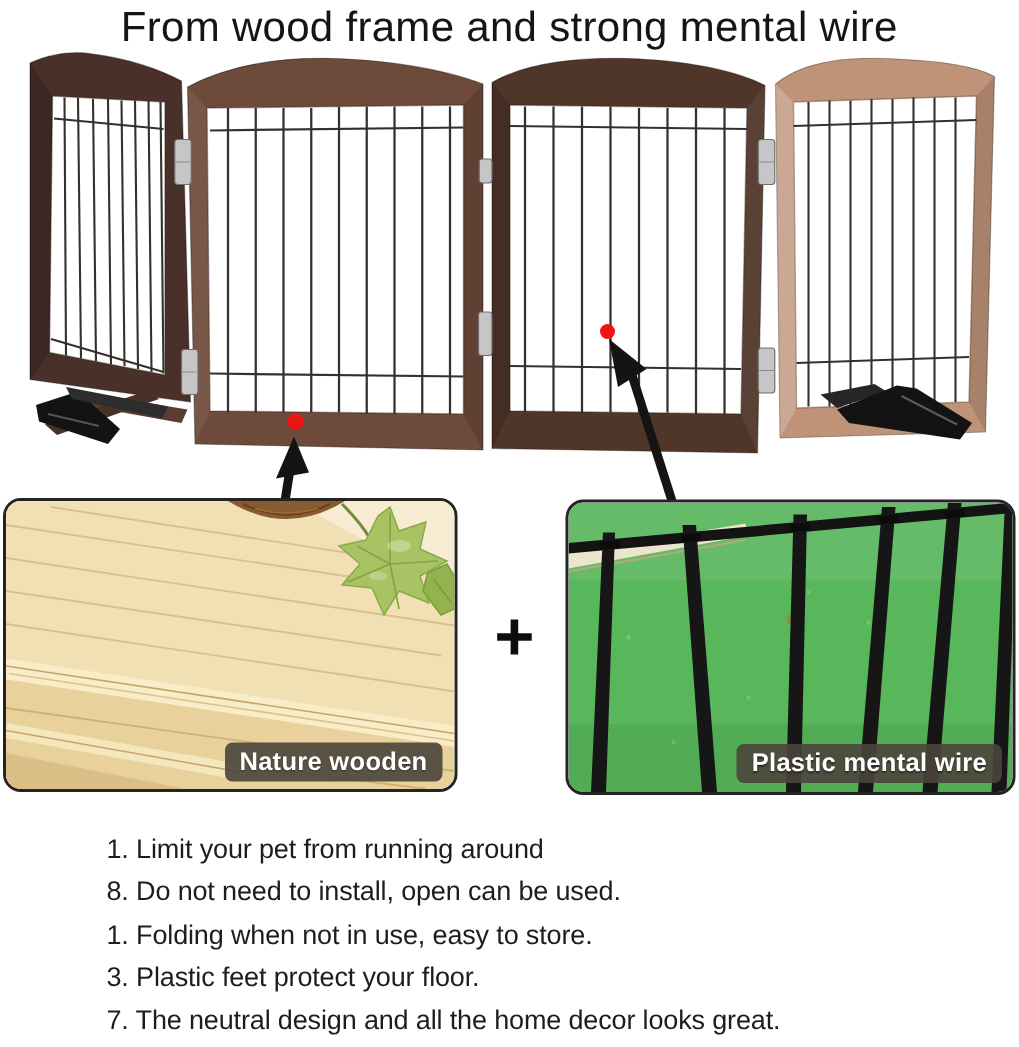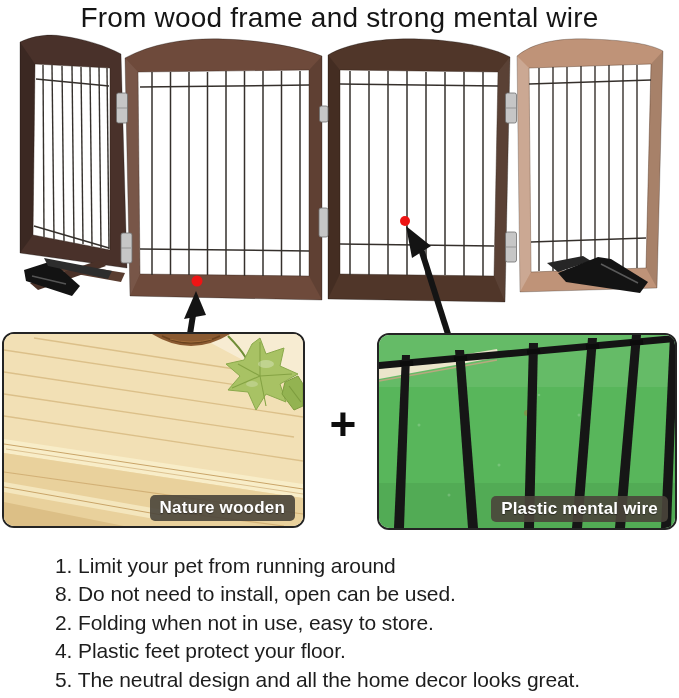--- a/index.html
+++ b/index.html
@@ -15,21 +15,21 @@
   .inset svg{display:block;width:100%;height:100%;}
   .pill{position:absolute;background:rgba(74,69,59,.90);color:#fff;font-size:17px;font-weight:bold;
         padding:3px 10px;border-radius:5px;letter-spacing:.2px;white-space:nowrap;
         text-shadow:0 1px 1px rgba(0,0,0,.45);}
   .pill-wood{right:8px;bottom:5px;}
   .pill-wire{right:7px;bottom:6px;}
   .plus{position:absolute;left:318px;top:396px;width:50px;height:56px;z-index:2;
         display:flex;align-items:center;justify-content:center;
         font-size:46px;font-weight:600;color:#0d0d0d;}
   .features{position:absolute;left:0;top:552px;width:679px;}
-  .feat{padding-left:55px;font-size:21px;line-height:28.4px;color:#1d1d1d;
+  .feat{padding-left:71px;font-size:18px;line-height:28.4px;color:#1d1d1d;
         letter-spacing:-.1px;white-space:nowrap;}
 </style>
 </head>
 <body>
 
 <div class="canvas">
 
   <div class="title">From wood frame and strong mental wire</div>
 
   <svg class="gate" width="679" height="305" viewBox="0 0 679 305">
@@ -241,18 +241,18 @@
         <rect x="207" y="9" width="13" height="5" transform="rotate(-5 213 11)"></rect>
         <rect x="251" y="5" width="13" height="5" transform="rotate(-5 257 7)"></rect>
       </g>
     </svg>
     <div class="pill pill-wire">Plastic mental wire</div>
   </div>
 
   <div class="features">
     <div class="feat">1. Limit your pet from running around</div>
     <div class="feat">8. Do not need to install, open can be used.</div>
-    <div class="feat">2. Folding when not in use, easy to store.</div>
-    <div class="feat">4. Plastic feet protect your floor.</div>
-    <div class="feat">5. The neutral design and all the home decor looks great.</div>
+    <div class="feat">1. Folding when not in use, easy to store.</div>
+    <div class="feat">3. Plastic feet protect your floor.</div>
+    <div class="feat">7. The neutral design and all the home decor looks great.</div>
   </div>
 
 </div>
 
 </body></html>

